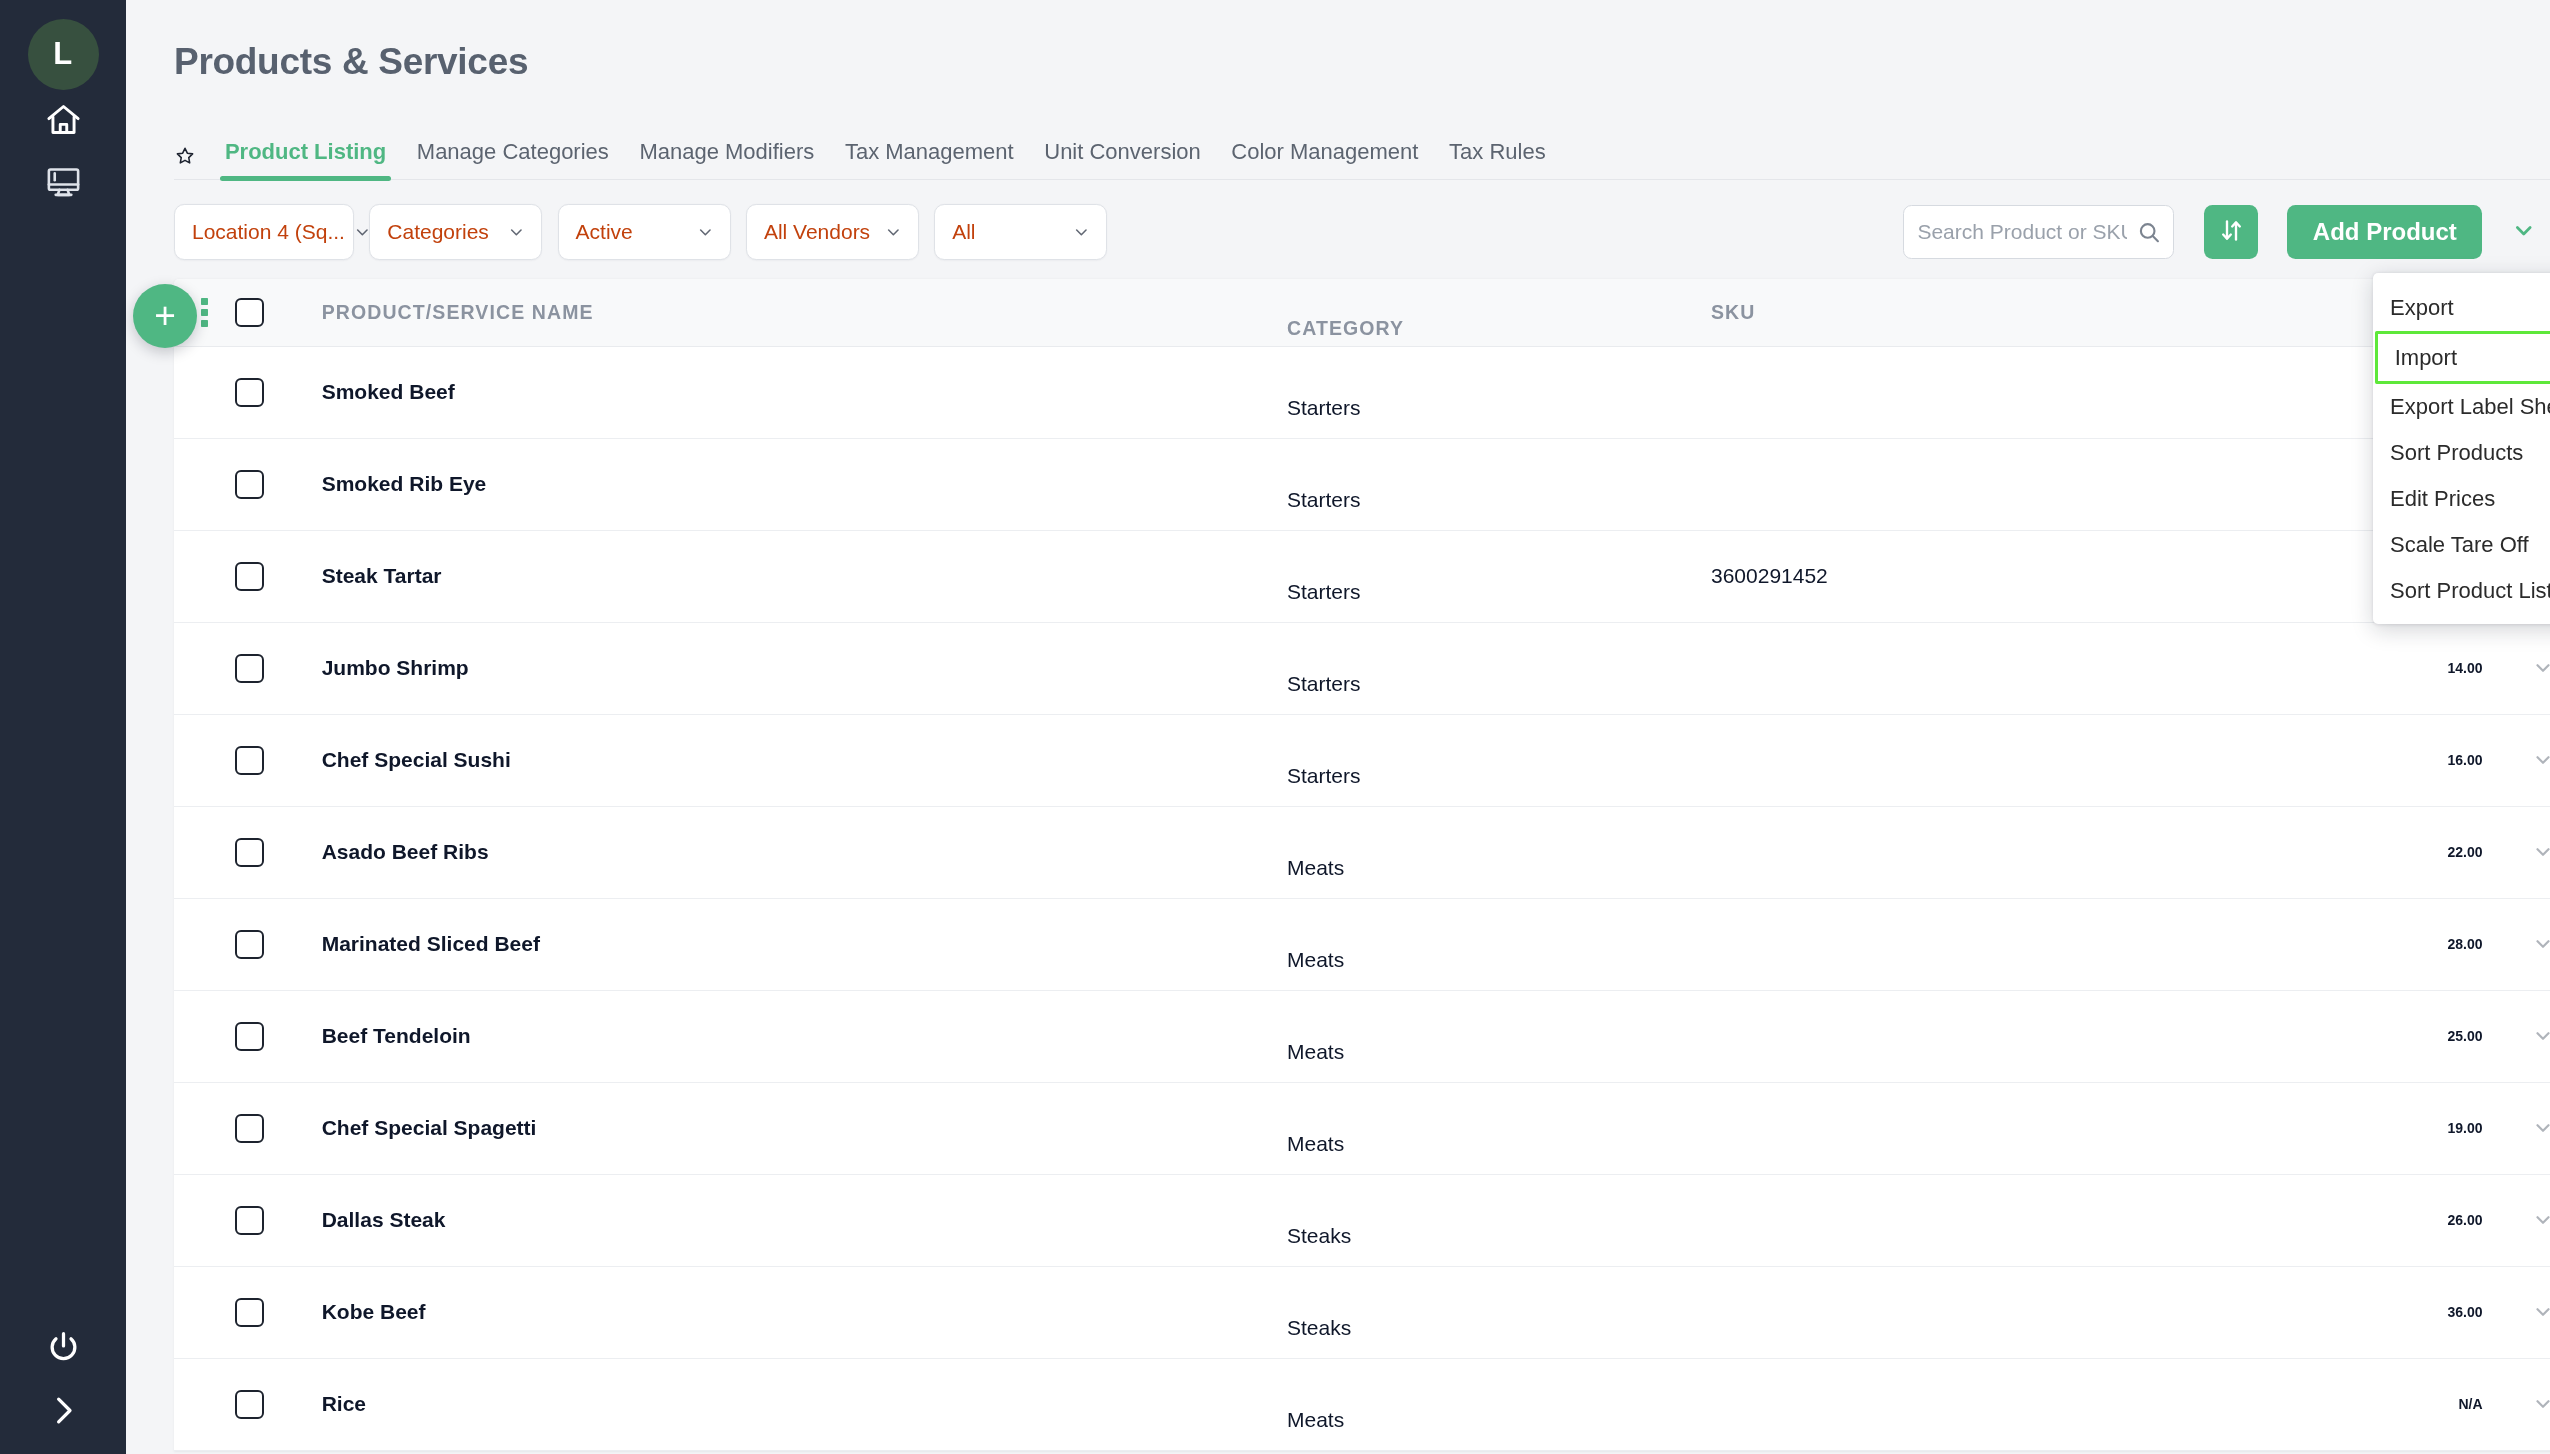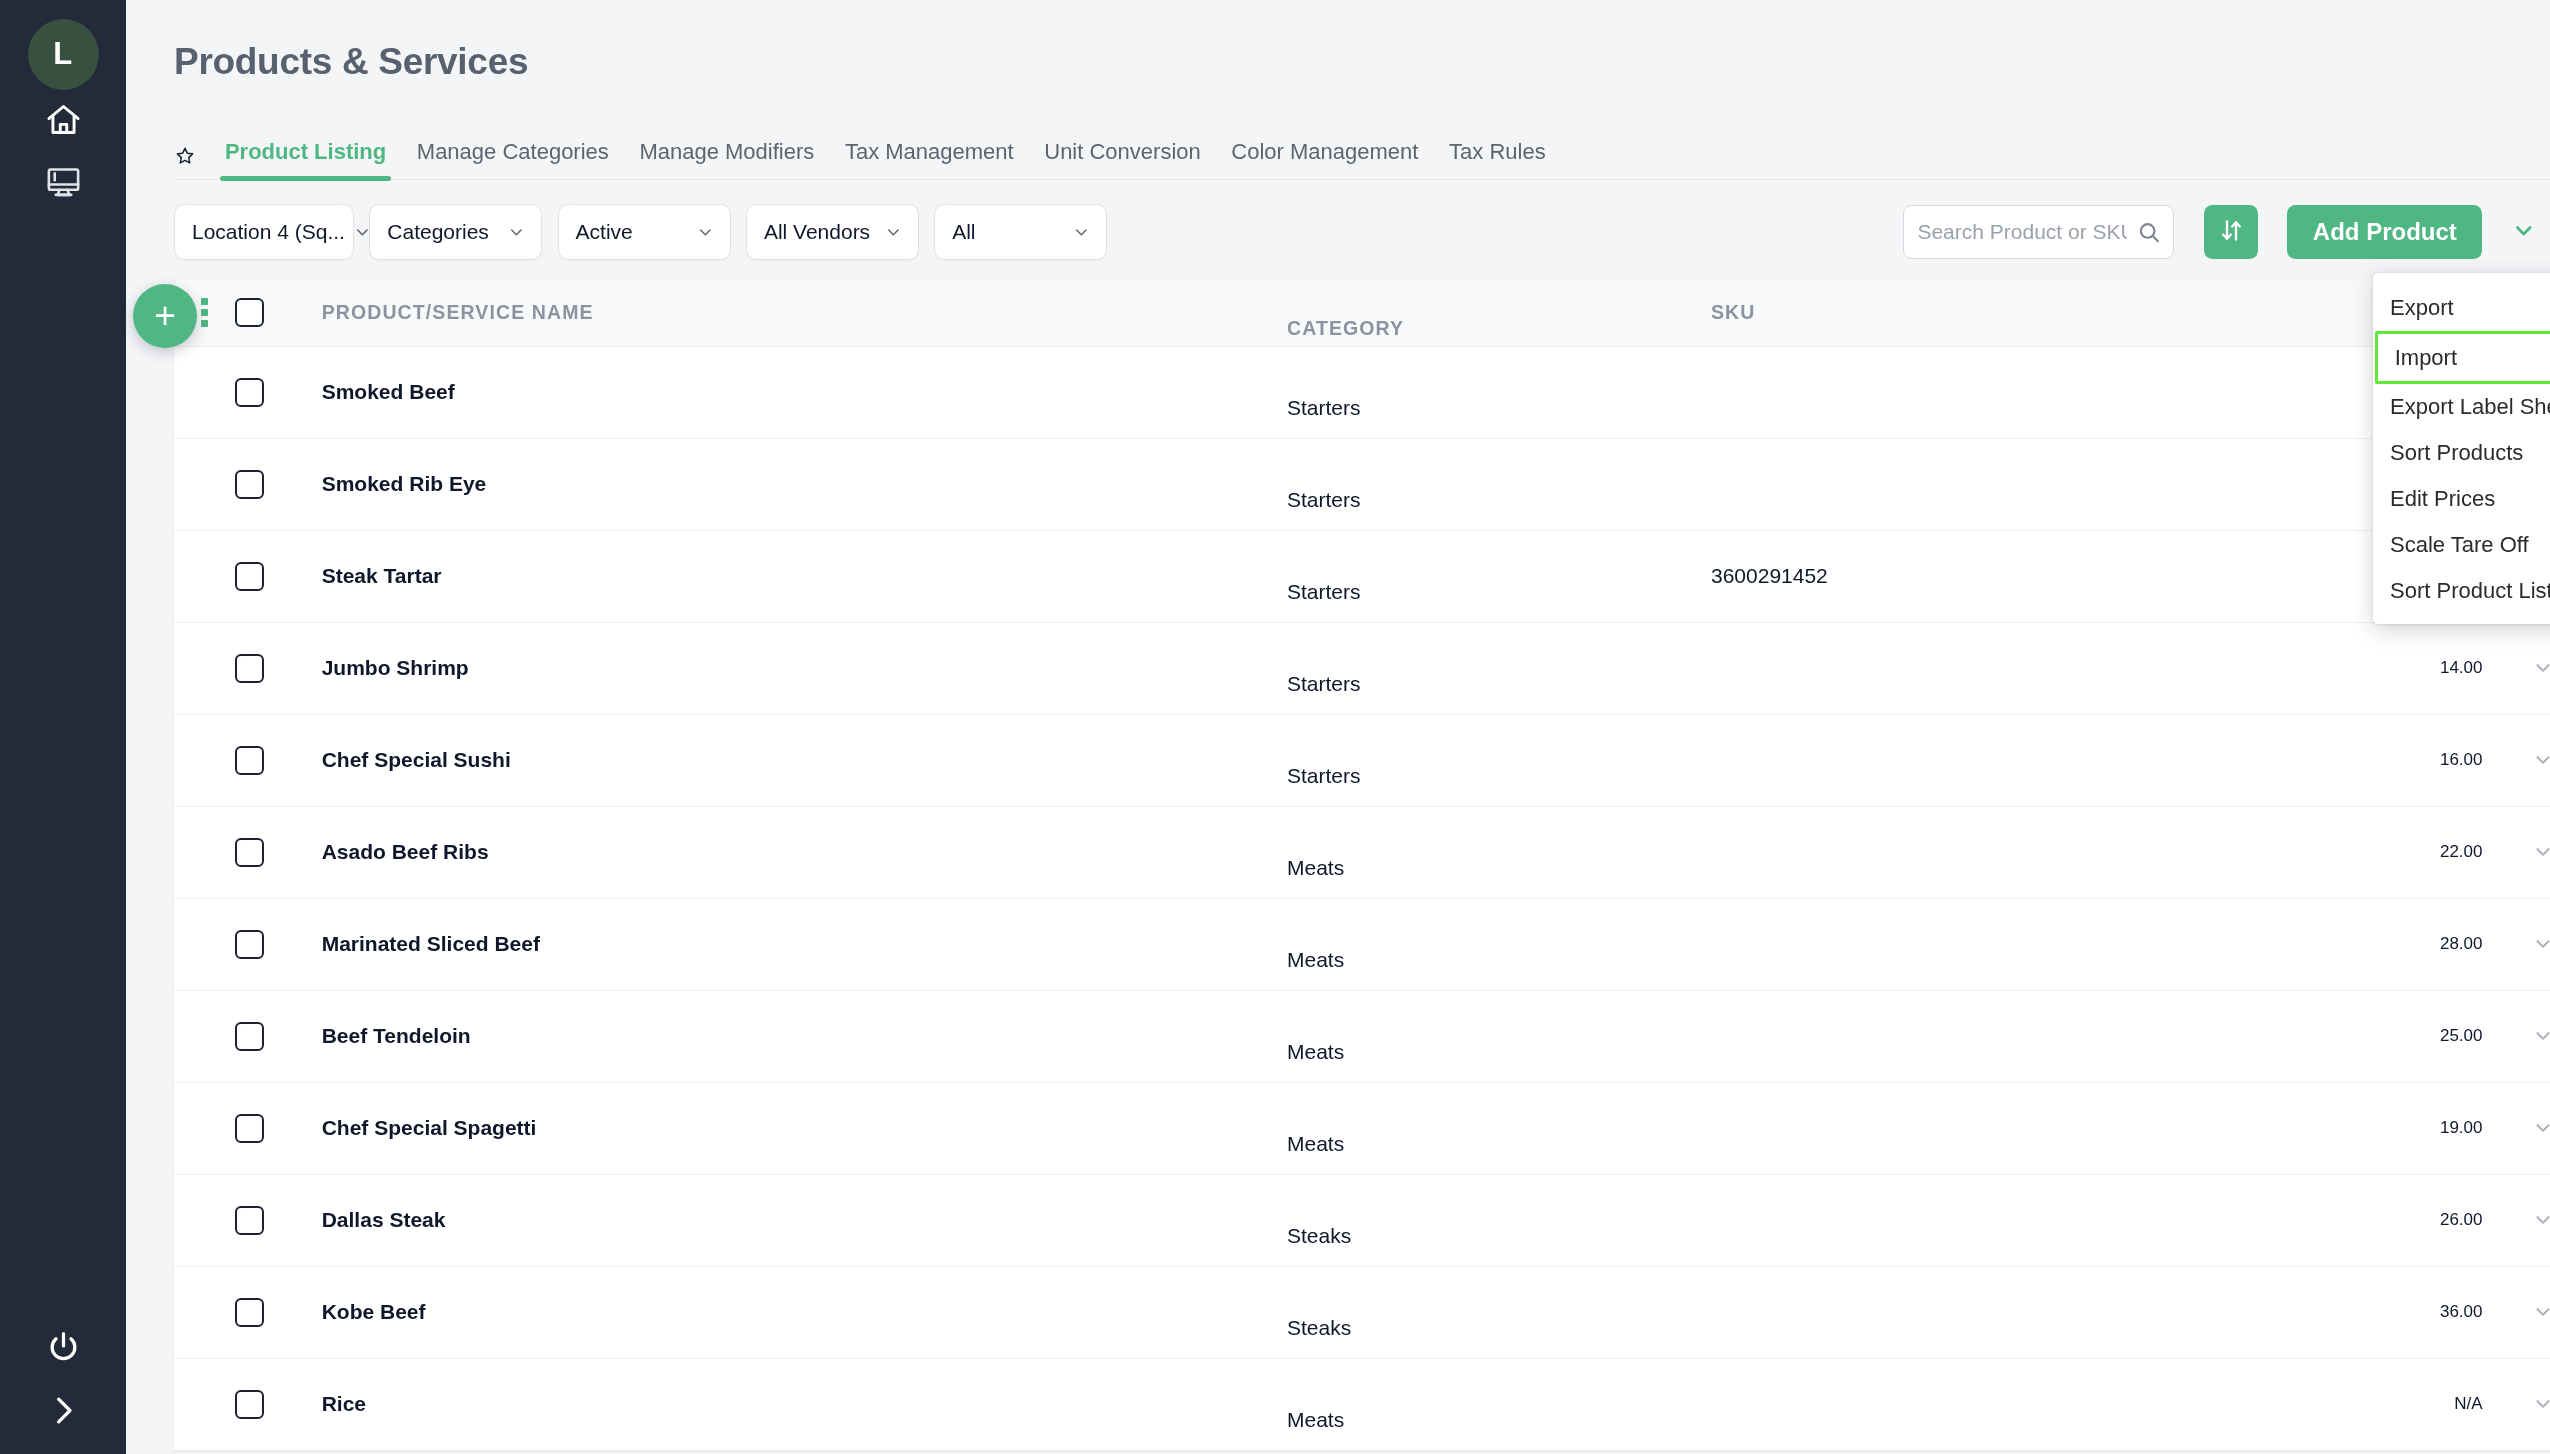--- a/index.html
+++ b/index.html
@@ -73,21 +73,21 @@
   .filterbar {
     display: flex; align-items: center;
     margin-top: 24px; padding-right: 48px;
     gap: 15.3px; position: relative;
   }
   .select {
     height: 56px; background: #ffffff;
     border: 0.8px solid #dfe2e7; border-radius: 10.2px;
     display: flex; align-items: center; justify-content: space-between;
     padding: 0 15.3px 0 17px;
-    font-size: 21px; color: #0f172a; font-weight: 500;
+    font-size: 21px; color: #c2410c; font-weight: 500;
     cursor: pointer;
     box-shadow: 0 0.8px 1.7px rgba(16,24,40,.04);
     white-space: nowrap;
   }
   .sel-loc   { width: 180px; }
   .sel-cat   { width: 173px; }
   .sel-act   { width: 173px; }
   .sel-ven   { width: 173px; }
   .sel-all   { width: 173px; }
   .select .chev { margin-left: 8.5px; opacity: .75; display:flex; }
@@ -212,21 +212,21 @@
   .trow {
     display: flex; align-items: center;
     height: 92px;
     border-bottom: 0.8px solid #eceef1;
     background: #fff;
   }
   .trow .td { color: #0f172a; }
   .trow .c-name { font-weight: 700; font-size: 21px; }
   .trow .c-cat  { font-size: 21px; font-weight: 500; }
   .trow .c-sku  { font-size: 21px; font-weight: 500; }
-  .trow .c-price{ font-size: 17px; font-weight: 400; }
+  .trow .c-price{ font-size: 14px; font-weight: 700; }
   .row-chev { display:flex; opacity:.55; cursor:pointer; }
   .row-chev svg { width: 22px; height: 22px; }
 </style>
 </head>
 <body>
 
 <div class="app">
 
   <nav class="sidebar">
     <div class="avatar">L</div>

